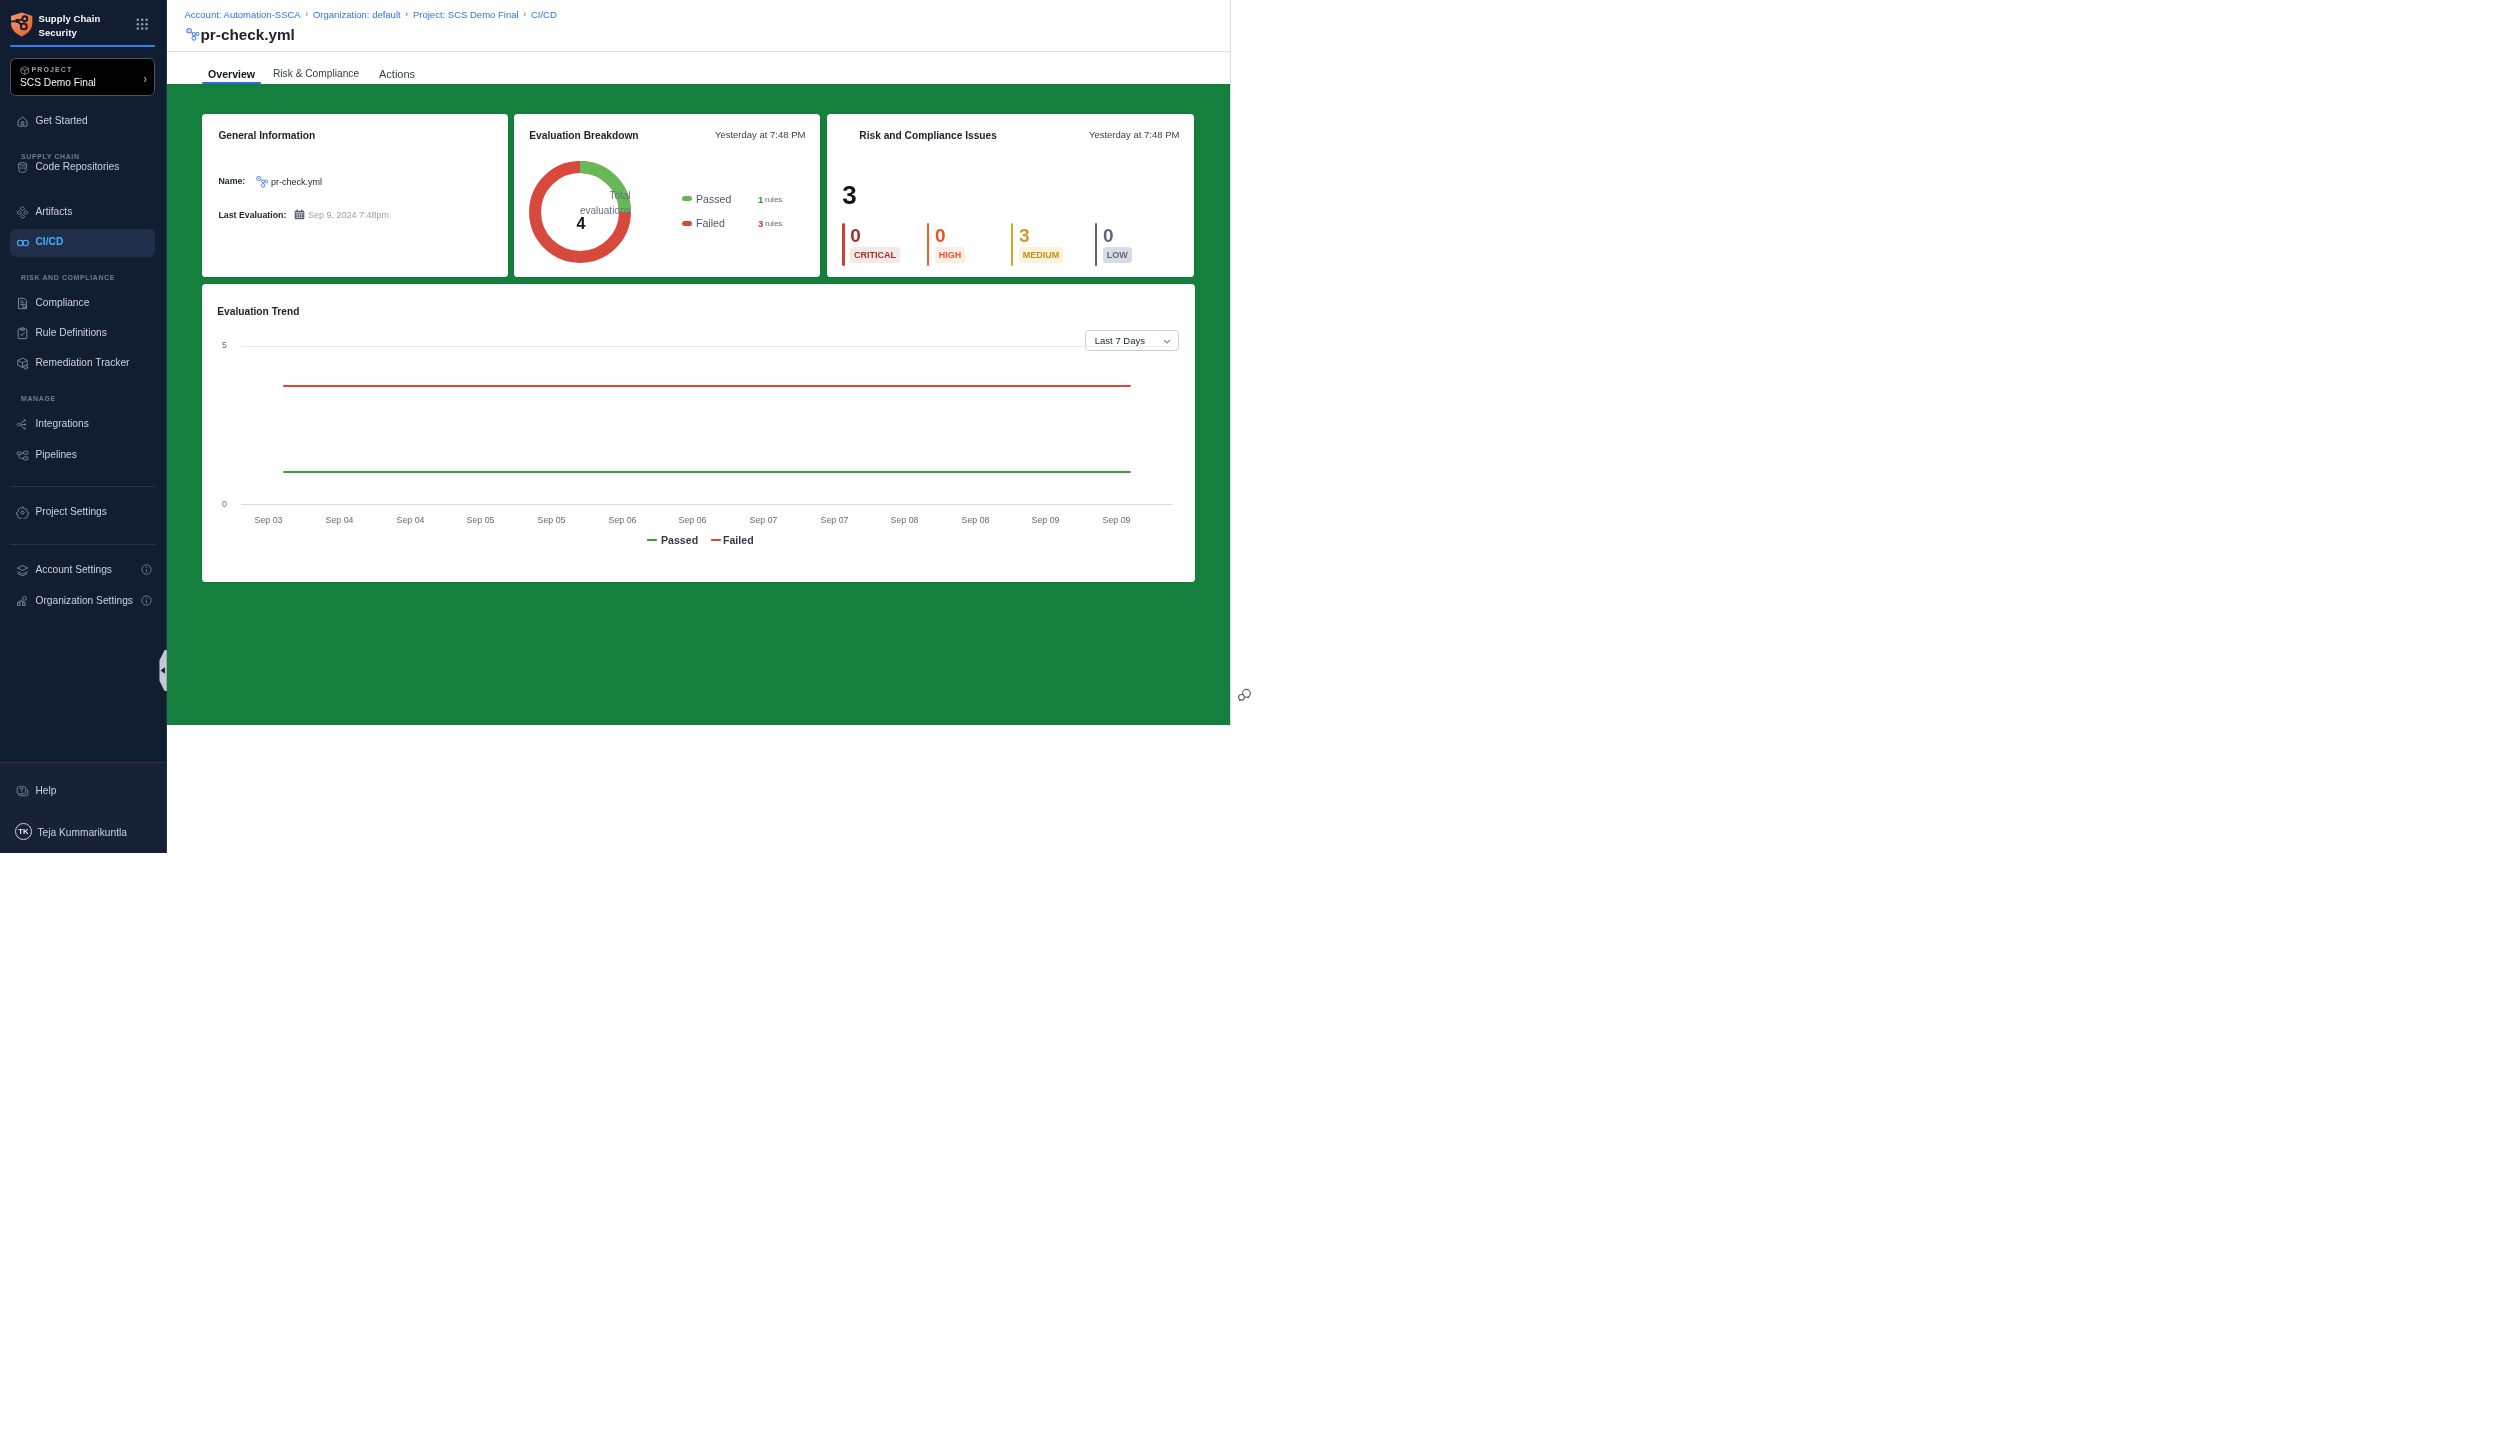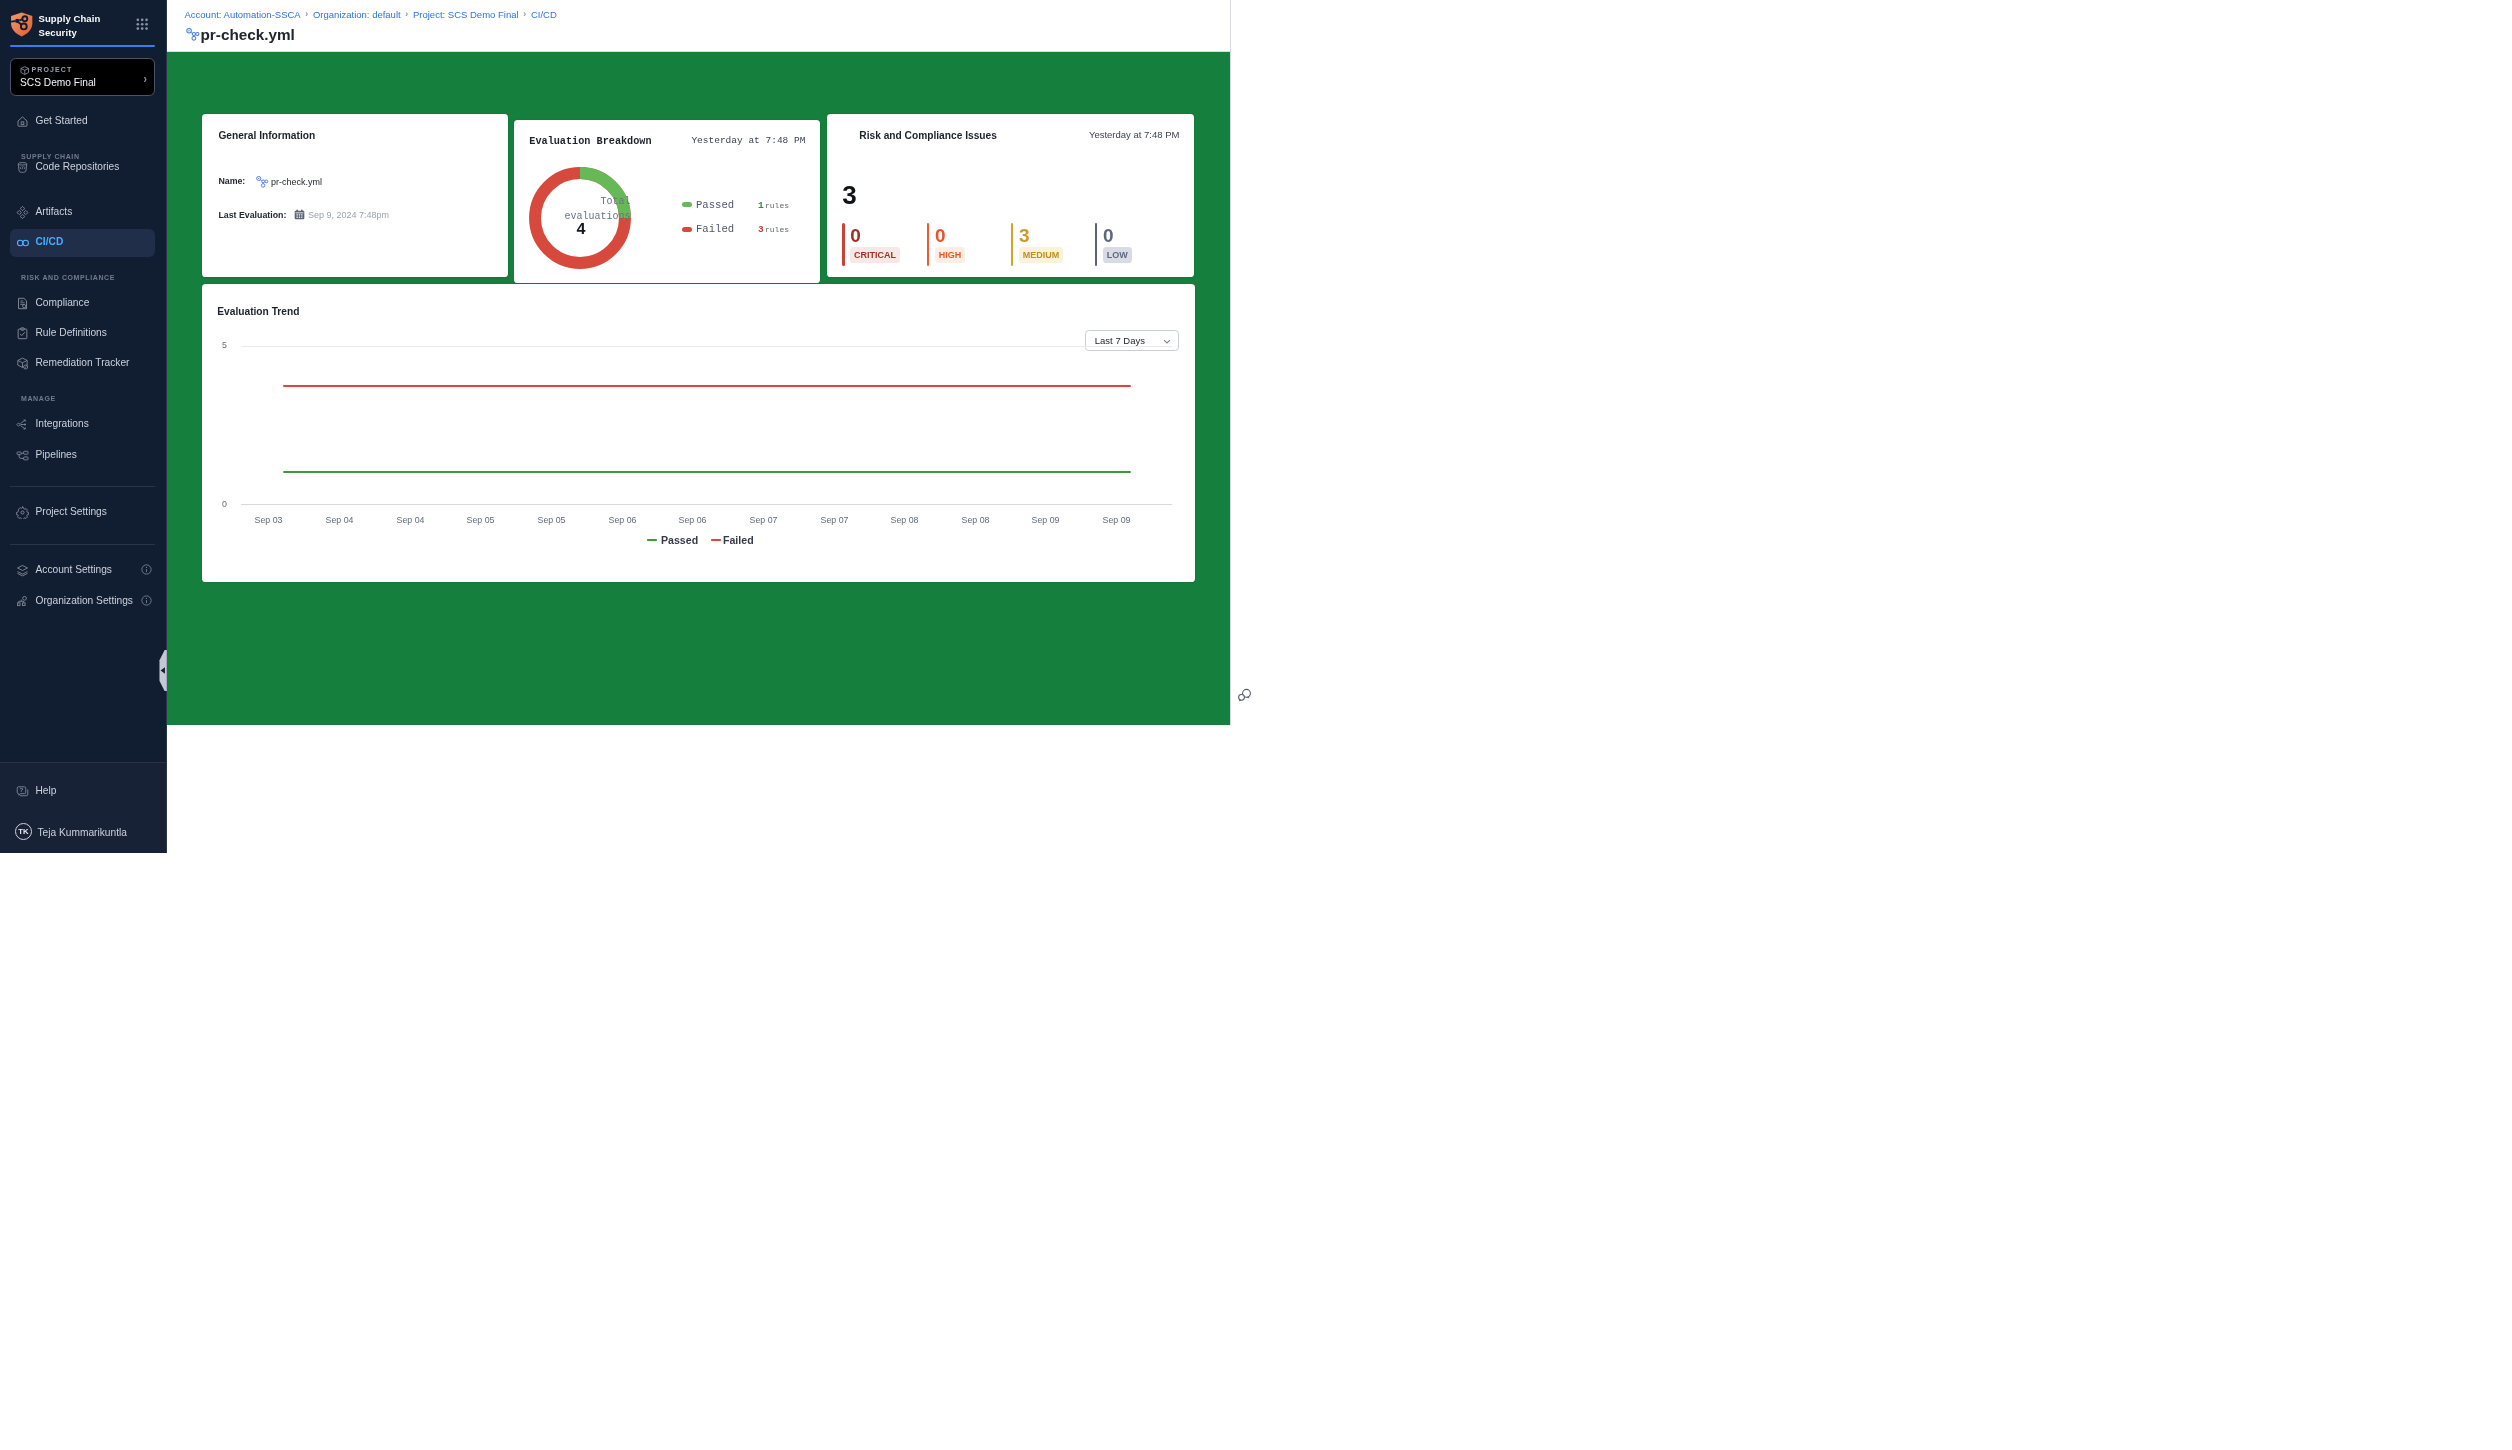--- a/index.html
+++ b/index.html
@@ -42,21 +42,21 @@
 #tabs { position:absolute; left:0; top:52px; width:1063px; height:32px; background:#fff; box-shadow:0 1.5px 2.2px rgba(40,50,80,0.05); }
 .tab { position:absolute; top:16px; font-size:10.6px; color:#363c49; }
 #tab-ov { left:41px; font-weight:bold; color:#14171d; }
 #tab-rc { left:106px; font-size:10.2px; }
 #tab-ac { left:212px; font-size:11px; }
 #tab-underline { position:absolute; left:35px; top:30px; width:59px; height:2.2px; background:#2a6ae0; border-radius:1.5px; }
 
 
 .card { position:absolute; background:#fff; border-radius:3.6px; box-shadow:0 0.7px 2.2px rgba(25,35,60,.10), 0 0 0.7px rgba(25,35,60,.12); }
 #card-gi { left:35px; top:114px; width:306px; height:163px; }
-#card-eb { left:347px; top:120px; width:306px; height:163px;font-family:Liberation Mono, monospace; }
+#card-eb { left:347px; top:114px; width:306px; height:163px; }
 #card-rc { left:660px; top:114px; width:367px; height:163px; }
 #card-tr { left:35px; top:284px; width:993px; height:298px; }
 .ctitle { position:absolute; font-size:10.2px; font-weight:bold; color:#1d212a; }
 .tstamp { position:absolute; font-size:9.5px; color:#3c4250; }
 
 
 #card-gi .row-lbl { position:absolute; font-size:8.8px; font-weight:bold; color:#23272f; }
 #gi-name-val { position:absolute; left:69px; top:63px; font-size:9px; color:#23272f; }
 #gi-date { position:absolute; left:106px; top:96px; font-size:9px; color:#9ba1ae; }
 
@@ -99,20 +99,26 @@
       <span class="ticon"><svg width="15.3" height="15.3" viewBox="0 0 21 21" fill="none" stroke="#4a7de8" stroke-width="1.4">
             <circle cx="5.6" cy="5.2" r="3.1"></circle>
             <circle cx="12.2" cy="9.6" r="2.2"></circle>
             <circle cx="17" cy="9.6" r="2.2"></circle>
             <circle cx="12.2" cy="15.6" r="2.7"></circle>
             <path d="M7.8 7.2 L10.4 8.7 M14.4 9.6 L14.8 9.6 M12.2 11.8 L12.2 12.9" stroke-width="1.2"></path>
             <path d="M4.7 4 L7 5.2 L4.7 6.4 z" fill="#4a7de8" stroke="none"></path>
           </svg></span>
       <span class="t">pr-check.yml</span>
     </div>
+  </div>
+  <div id="tabs">
+    <span class="tab" id="tab-ov">Overview</span>
+    <span class="tab" id="tab-rc">Risk &amp; Compliance</span>
+    <span class="tab" id="tab-ac">Actions</span>
+    <div id="tab-underline"></div>
   </div>
 
   <div class="card" id="card-gi">
     <div class="ctitle" style="left:16.4px; top:16px;">General Information</div>
     <div class="row-lbl" style="left:16.4px; top:62px;">Name:</div>
     <span class="abs" style="left:53px; top:61px;"><svg width="14" height="14" viewBox="0 0 21 21" fill="none" stroke="#4a7de8" stroke-width="1.4">
           <circle cx="5.6" cy="5.2" r="3.1"></circle>
           <circle cx="12.2" cy="9.6" r="2.2"></circle>
           <circle cx="17" cy="9.6" r="2.2"></circle>
           <circle cx="12.2" cy="15.6" r="2.7"></circle>

